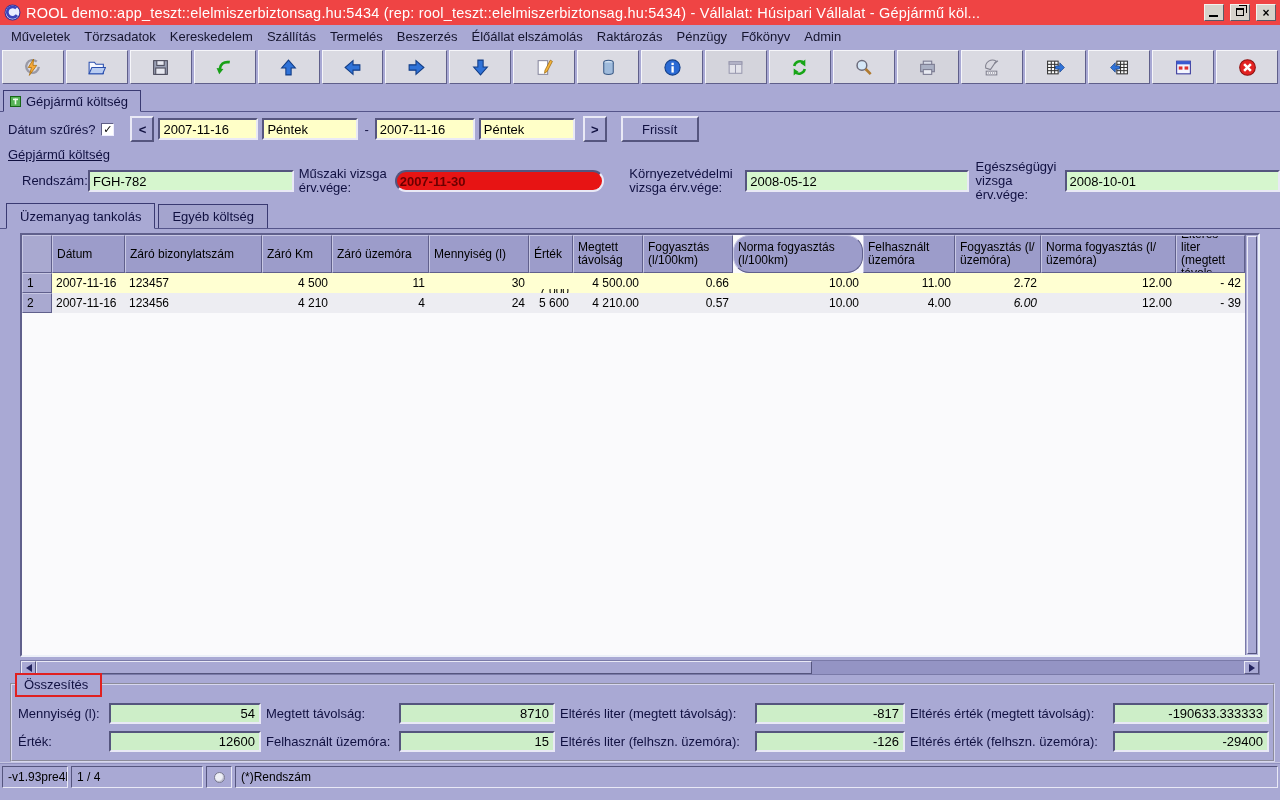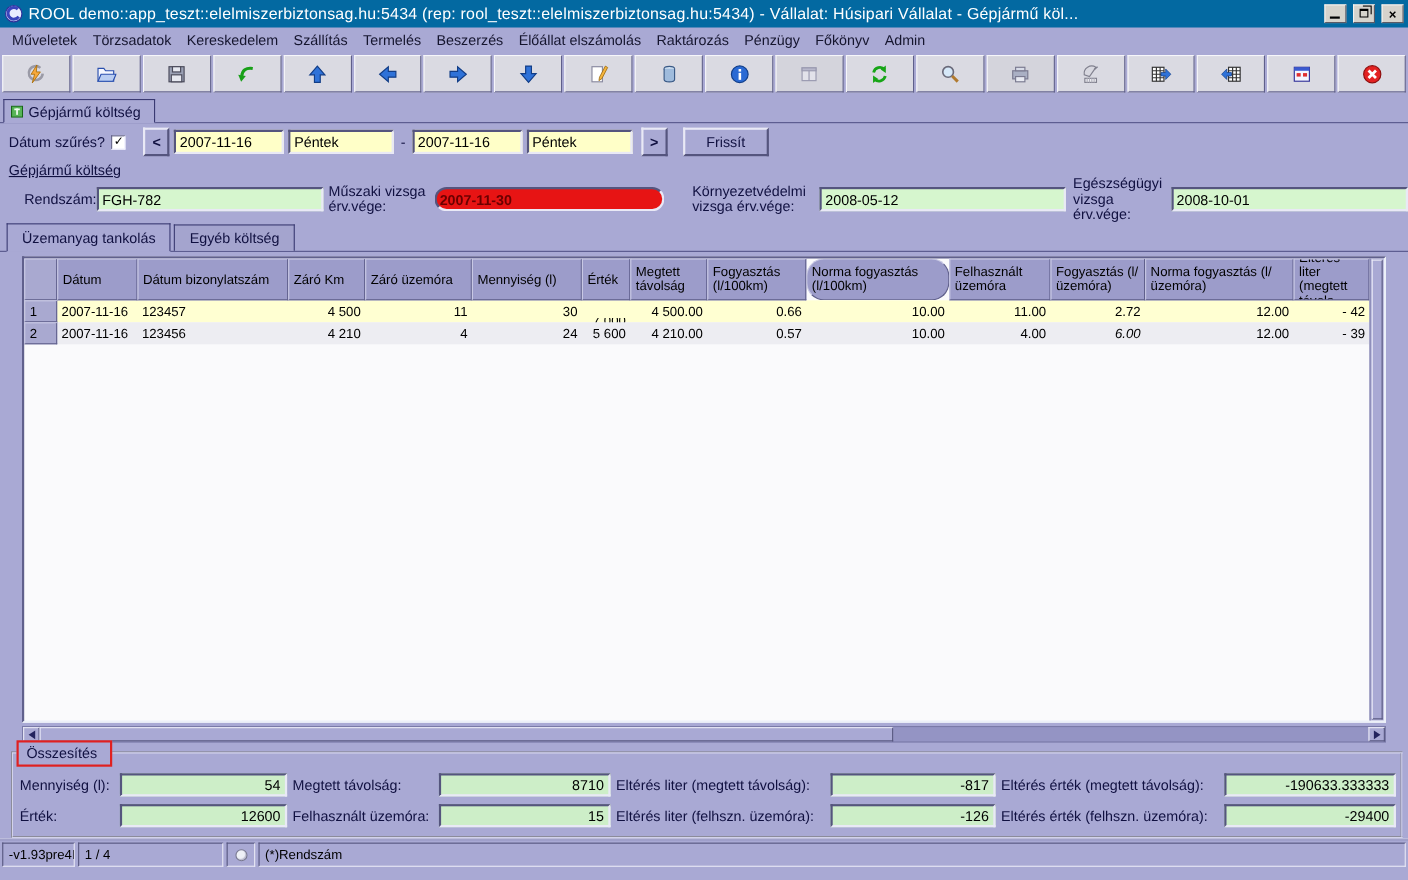--- a/index.html
+++ b/index.html
@@ -1,20 +1,20 @@
 <!DOCTYPE html>
 <html><head>
 <meta charset="utf-8">
 <style>
   * { box-sizing: border-box; margin:0; padding:0; }
   html,body { width:1280px; height:800px; overflow:hidden; }
   body { background:#a9a9d4; font-family:"Liberation Sans", sans-serif; color:#000; position:relative; }
 
   
-  .titlebar { height:25px; background:#0369a1; display:flex; align-items:center; padding:0 4px; gap:5px; }
+  .titlebar { height:25px; background:#ef4444; display:flex; align-items:center; padding:0 4px; gap:5px; }
   .app-icon { width:17px; height:17px; flex:0 0 auto; }
   .title-text { flex:1; color:#fff; font-size:14.5px; font-weight:500; white-space:nowrap; overflow:hidden; letter-spacing:.2px; }
   .winbtn { width:20px; height:17px; background:#d6d3cc; border:1px solid; border-color:#f4f2ee #5a5a66 #5a5a66 #f4f2ee; display:flex; align-items:center; justify-content:center; position:relative; margin-left:1px; font-size:12px; font-weight:bold; color:#000; }
   .glyph-min { position:absolute; bottom:3px; left:4px; width:9px; height:2px; background:#000; }
   .glyph-restore { position:absolute; top:3px; left:5px; width:8px; height:8px; border:1px solid #000; border-top-width:2px; background:#d6d3cc; box-shadow:2px -2px 0 -0px #d6d3cc, 3px -3px 0 0px #000; }
 
   
   .menubar { height:22px; display:flex; align-items:center; padding-left:4px; font-size:13px; color:#15152e; }
   .menu-item { padding:2px 7px; white-space:nowrap; }
 
@@ -307,21 +307,21 @@
 <div class="subtabs">
   <div class="subtab active">Üzemanyag tankolás</div>
   <div class="subtab">Egyéb költség</div>
 </div>
 
 <div class="grid-panel">
   <div class="grid-inner">
     <div class="thead" id="thead">
         <div class="th th-corner" style="flex: 0 0 30px; width: 30px;"></div>
         <div class="th" style="flex: 0 0 73px; width: 73px;">Dátum</div>
-        <div class="th" style="flex: 0 0 137px; width: 137px;">Dátum bizonylatszám</div>
+        <div class="th" style="flex: 0 0 137px; width: 137px;">Záró bizonylatszám</div>
         <div class="th" style="flex: 0 0 70px; width: 70px;">Záró Km</div>
         <div class="th" style="flex: 0 0 97px; width: 97px;">Záró üzemóra</div>
         <div class="th" style="flex: 0 0 100px; width: 100px; text-align: center;">Mennyiség (l)</div>
         <div class="th" style="flex: 0 0 44px; width: 44px;">Érték</div>
         <div class="th" style="flex: 0 0 70px; width: 70px;">Megtett távolság</div>
         <div class="th" style="flex: 0 0 90px; width: 90px;">Fogyasztás (l/100km)</div>
         <div class="th" style="flex: 0 0 130px; width: 130px; border-radius: 16px;">Norma fogyasztás (l/100km)</div>
         <div class="th" style="flex: 0 0 92px; width: 92px;">Felhasznált üzemóra</div>
         <div class="th" style="flex: 0 0 86px; width: 86px;">Fogyasztás (l/üzemóra)</div>
         <div class="th" style="flex: 0 0 135px; width: 135px;">Norma fogyasztás (l/üzemóra)</div>

